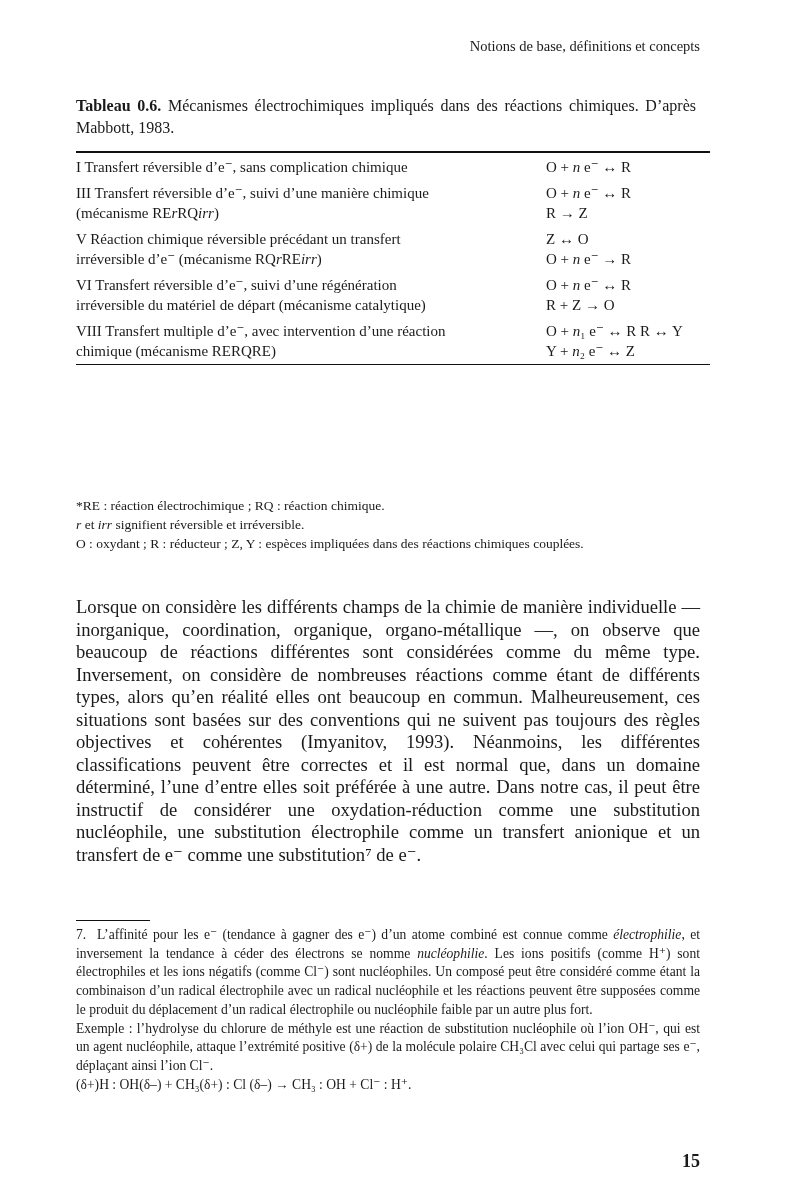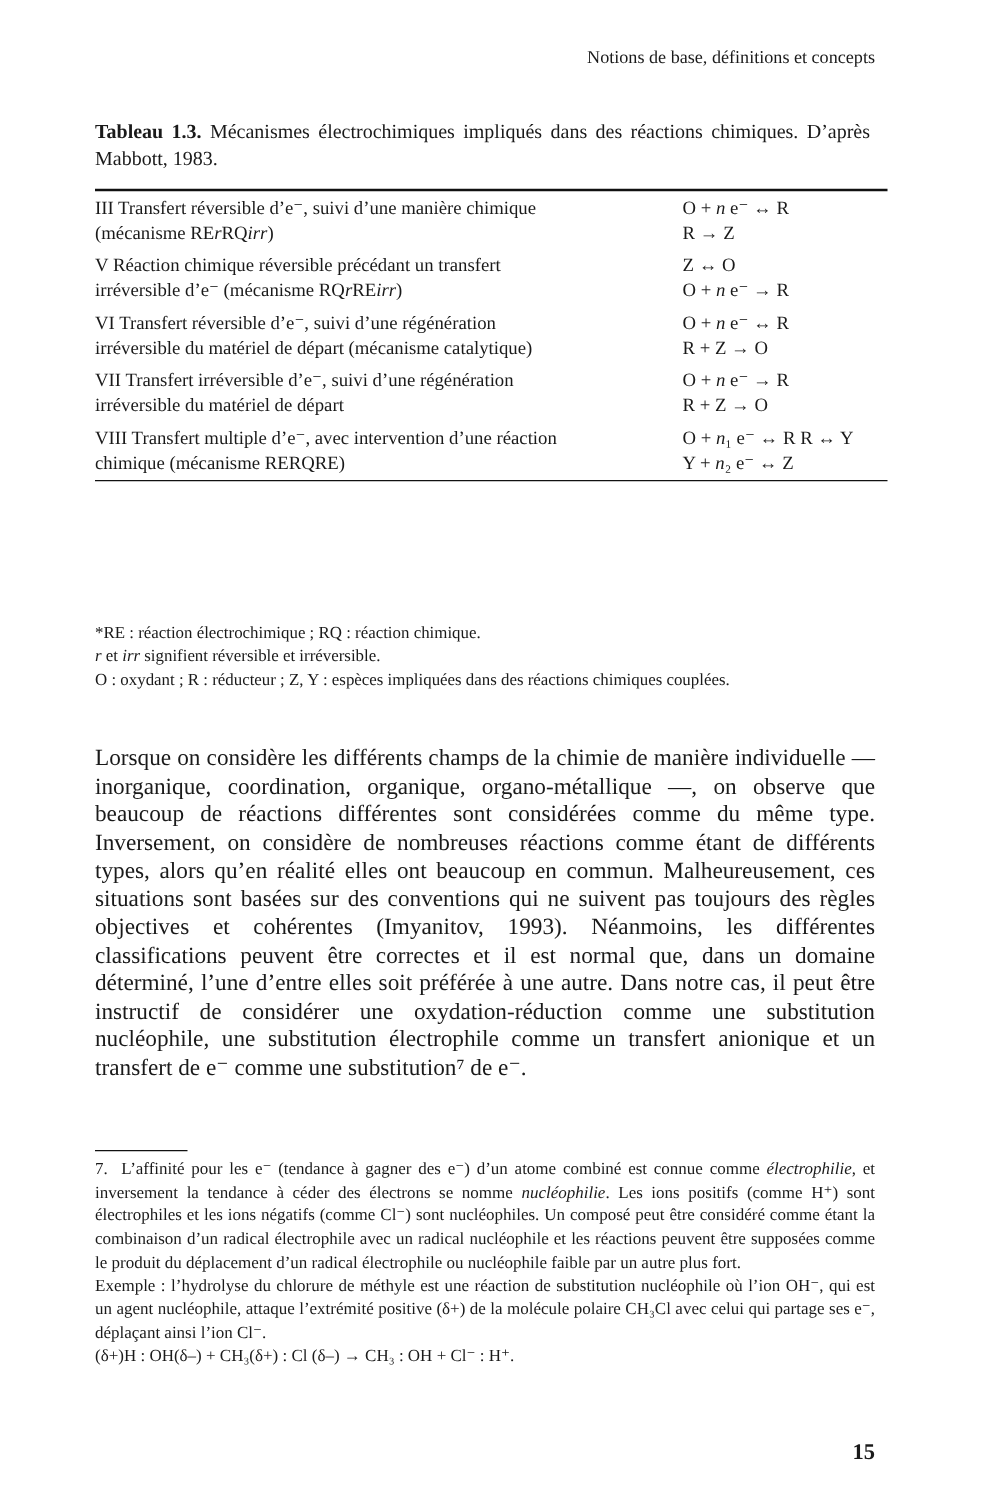--- a/index.html
+++ b/index.html
@@ -23,26 +23,34 @@
   .footnote { position:absolute; top:926px; left:76px; width:624px; font-size:13.6px; line-height:18.7px; text-align:justify; }
   .page-number { position:absolute; top:1151px; right:100px; font-size:18px; font-weight:bold; }
   i { font-style:italic; }
   .line { display:block; }
 </style>
 </head>
 <body>
 
 <div class="running-head">Notions de base, définitions et concepts</div>
 
-<div class="caption"><b>Tableau 1.3.</b><span> Mécanismes électrochimiques impliqués dans des réactions chimiques. D’après Mabbott, 1983.</span></div>
+<div class="caption"><b>Tableau 0.6.</b><span> Mécanismes électrochimiques impliqués dans des réactions chimiques. D’après Mabbott, 1983.</span></div>
 
 <div class="table-wrap">
   <div class="rule-top"></div>
   <table>
     <tbody id="tbody">
+        <tr class="row">
+          <td class="desc">
+            <span class="line">I Transfert réversible d’e⁻, sans complication chimique</span>
+          </td>
+          <td class="eq">
+            <span class="line">O + <i>n</i> e⁻ ↔ R</span>
+          </td>
+        </tr>
         <tr class="row">
           <td class="desc">
             <span class="line">III Transfert réversible d’e⁻, suivi d’une manière chimique</span>
             <span class="line">(mécanisme RE<i>r</i>RQ<i>irr</i>)</span>
           </td>
           <td class="eq">
             <span class="line">O + <i>n</i> e⁻ ↔ R</span>
             <span class="line">R → Z</span>
           </td>
         </tr>
@@ -56,30 +64,20 @@
             <span class="line">O + <i>n</i> e⁻ → R</span>
           </td>
         </tr>
         <tr class="row">
           <td class="desc">
             <span class="line">VI Transfert réversible d’e⁻, suivi d’une régénération</span>
             <span class="line">irréversible du matériel de départ (mécanisme catalytique)</span>
           </td>
           <td class="eq">
             <span class="line">O + <i>n</i> e⁻ ↔ R</span>
-            <span class="line">R + Z → O</span>
-          </td>
-        </tr>
-        <tr class="row">
-          <td class="desc">
-            <span class="line">VII Transfert irréversible d’e⁻, suivi d’une régénération</span>
-            <span class="line">irréversible du matériel de départ</span>
-          </td>
-          <td class="eq">
-            <span class="line">O + <i>n</i> e⁻ → R</span>
             <span class="line">R + Z → O</span>
           </td>
         </tr>
         <tr class="row">
           <td class="desc">
             <span class="line">VIII Transfert multiple d’e⁻, avec intervention d’une réaction</span>
             <span class="line">chimique (mécanisme RERQRE)</span>
           </td>
           <td class="eq">
             <span class="line">O + <i>n</i>₁ e⁻ ↔ R R ↔ Y</span>

